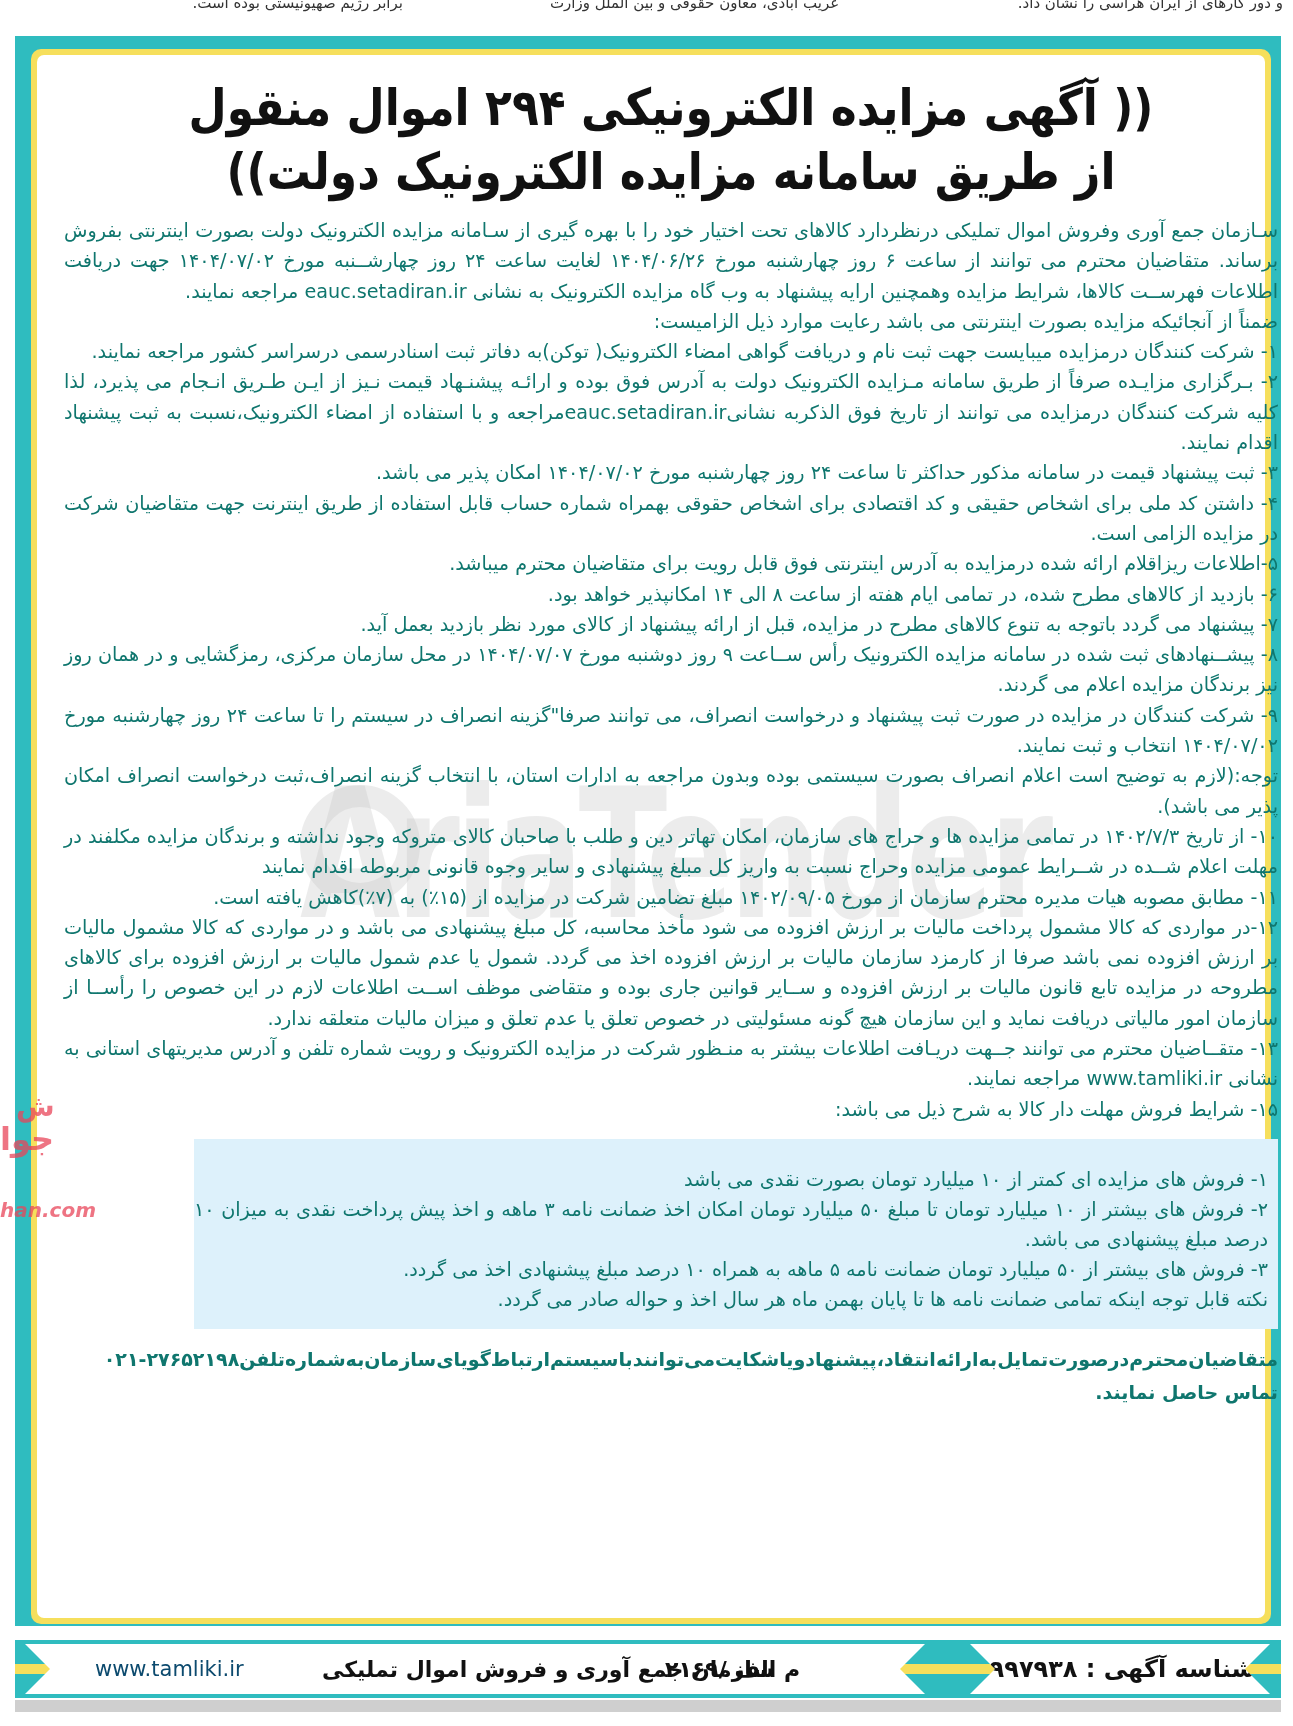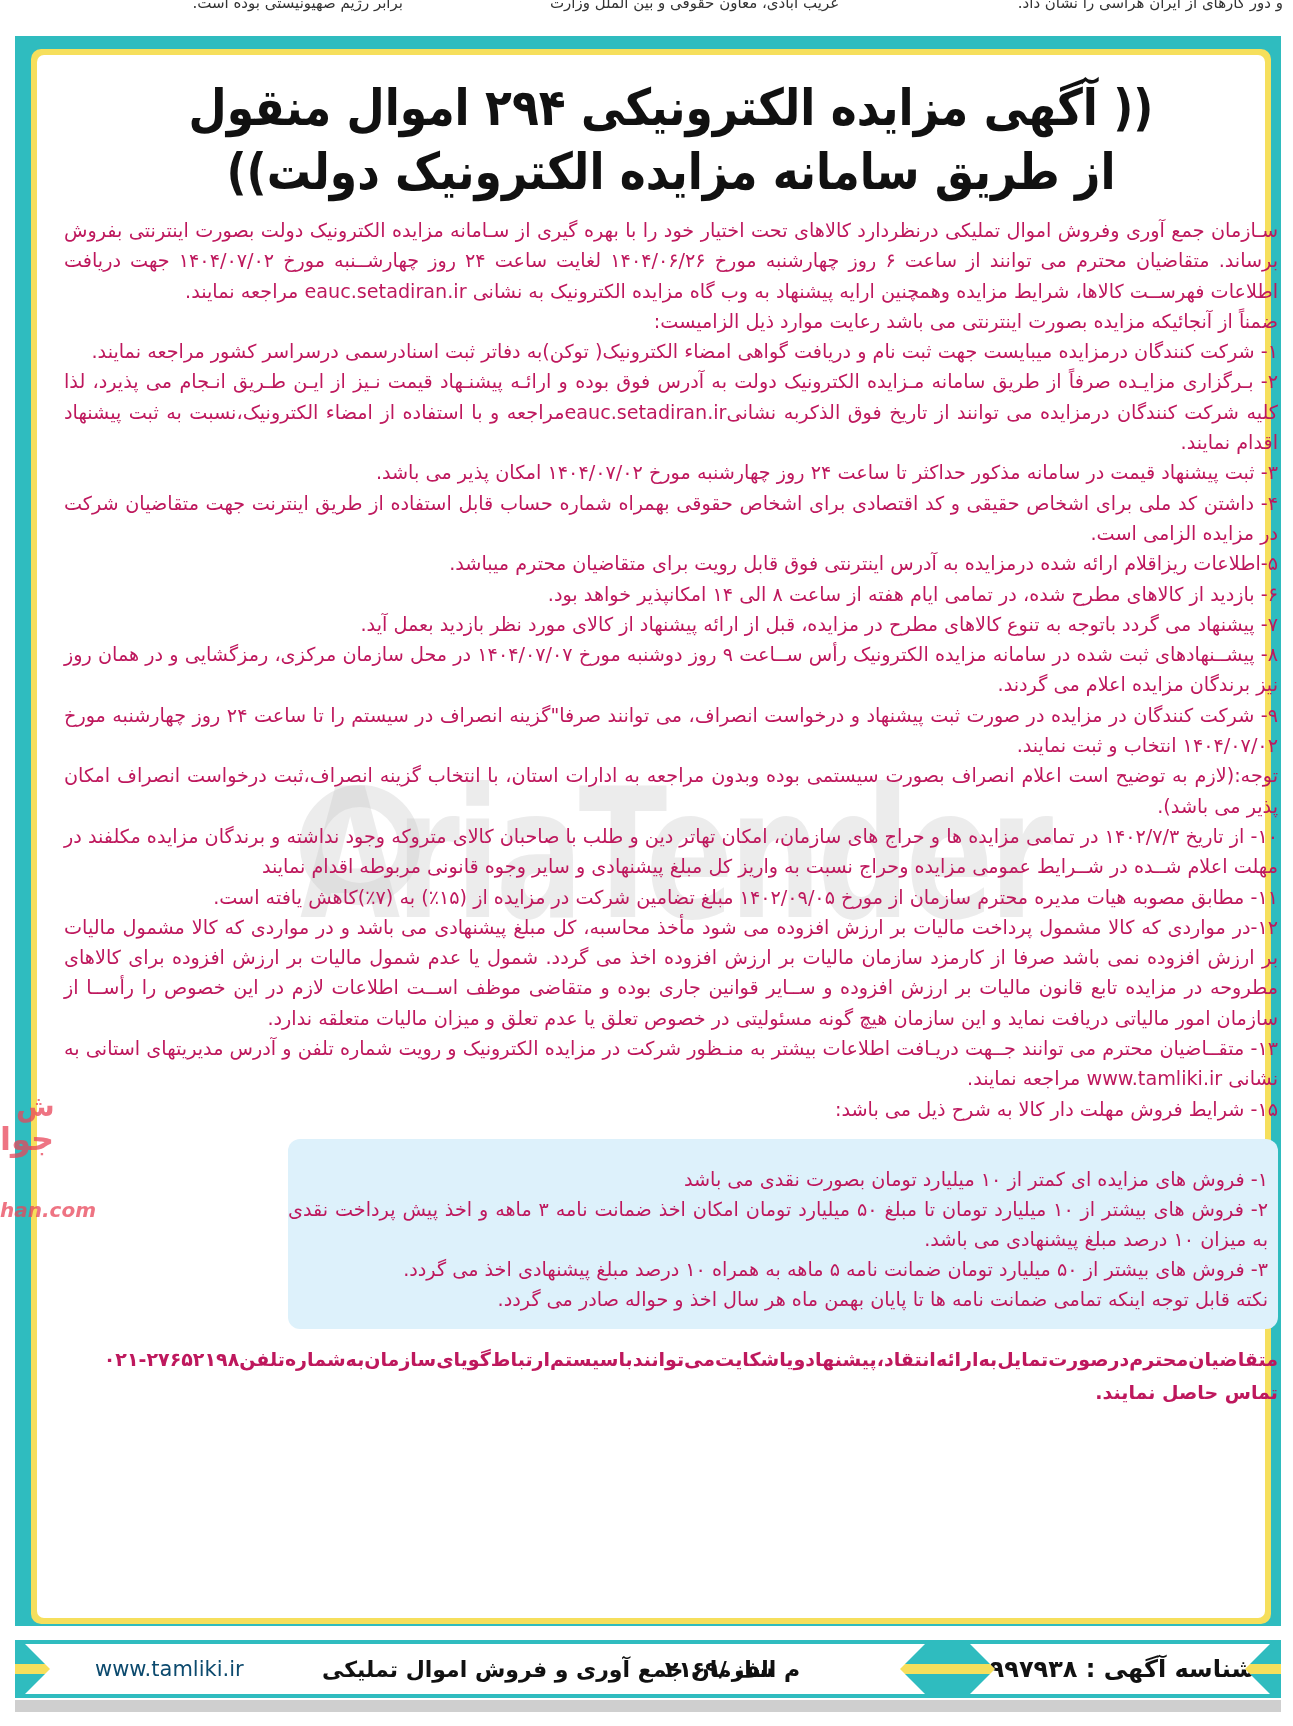--- a/index.html
+++ b/index.html
@@ -36,28 +36,27 @@
       position: absolute; left: 44px; top: 62px; width: 1214px;
       direction: rtl; text-align: justify; margin-left: 20px;
     }
     .title {
       text-align: center; font-family: "DejaVu Sans", sans-serif;
       font-weight: 900; font-size: 44px; line-height: 56px; letter-spacing: -1px;
       margin-top: 22px; color: #111;
       transform: scaleY(1.15);
     }
     .para {
-      font-size: 19.2px; line-height: 30.3px; color: #be185d;
+      font-size: 19.2px; line-height: 30.3px; color: #0f766e;
       text-align: justify; text-align-last: right;
     }
     .intro { margin-top: 20px; }
     .blue-box {
       background: #ddf1fb; margin: 14px 0 0 0; padding: 26px 10px 14px 0;
-      width: 990px;
-      border-radius: 12px;
+      width: 1084px;
     }
     .blue-box .para { line-height: 30px; }
     .closing { margin-top: 14px; }
     .closing .para { font-weight: bold; font-size: 19px; line-height: 33px; letter-spacing: -0.3px; }
 
     .watermark {
       position: absolute; left: 300px; top: 730px; width: 600px; height: 250px;
       font-family: "DejaVu Sans", sans-serif; font-size: 180px; font-weight: bold;
       color: rgba(200,200,200,0.35); letter-spacing: -6px; direction: ltr;
       white-space: nowrap; line-height: 250px; pointer-events: none;

